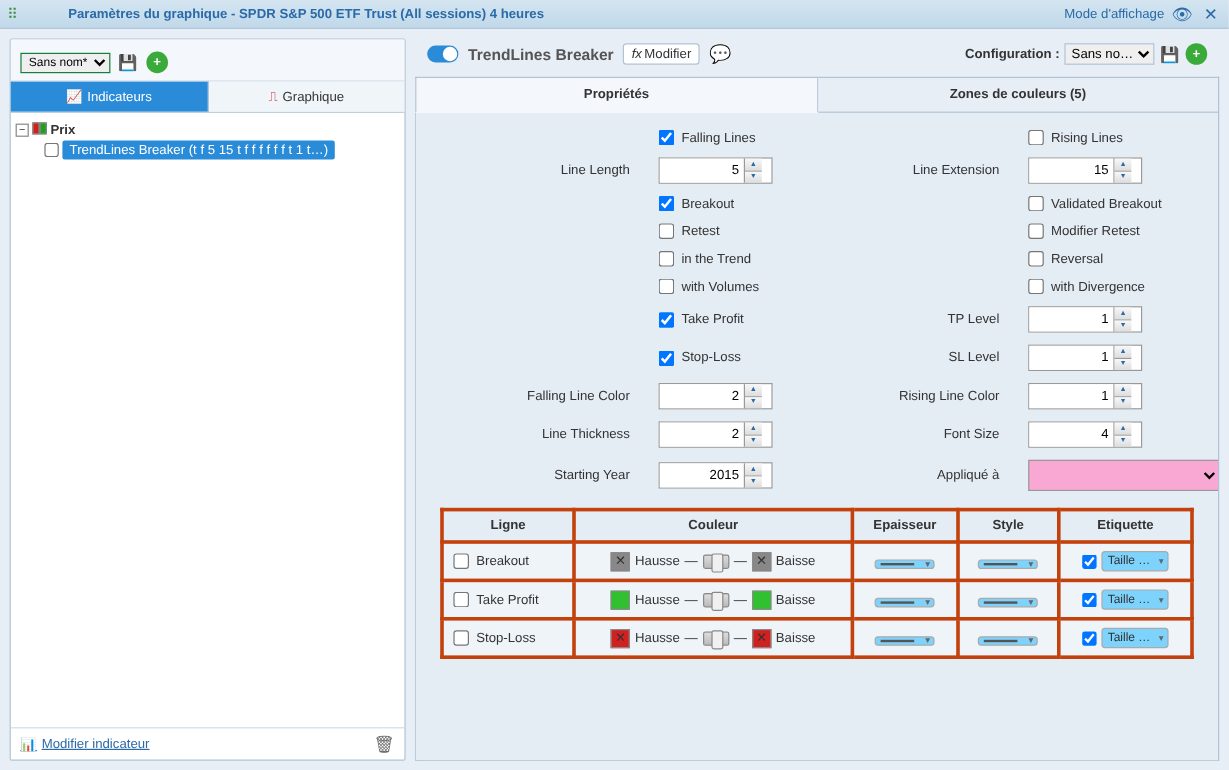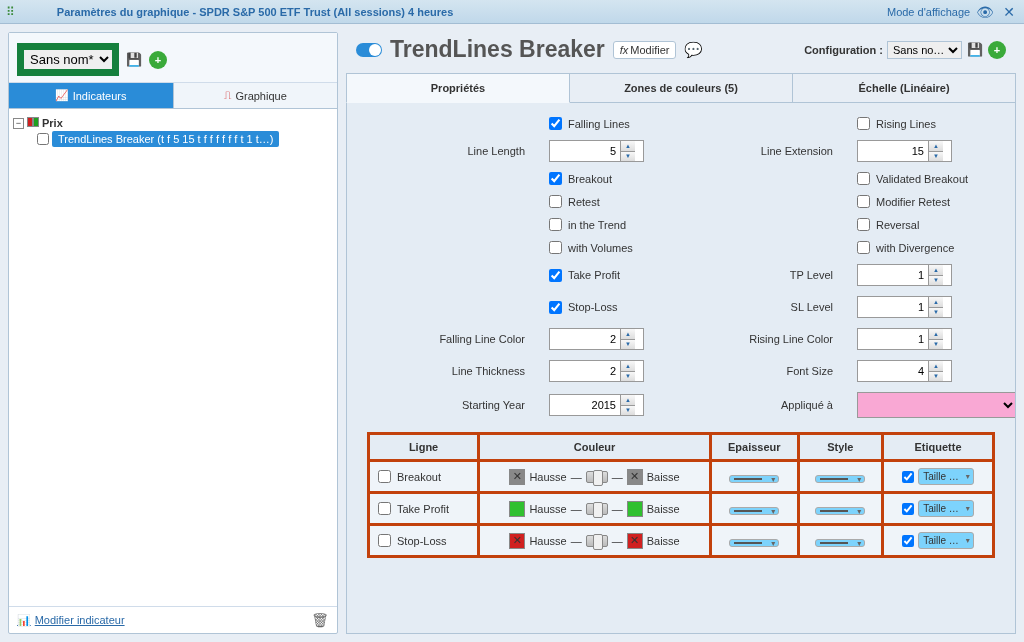--- a/index.html
+++ b/index.html
@@ -10,21 +10,21 @@
 .titlebar-text { color: #2a6aa8; font-weight: bold; flex: 1; padding-left: 38px; }
 .titlebar-right { display: flex; align-items: center; gap: 6px; color: #2a6aa8; padding-left: 36px; }
 .close-x { width: 18px; height: 18px; display: flex; align-items: center; justify-content: center; font-size: 14px; color: #2a6aa8; cursor: pointer; }
 
 .main-layout { display: flex; height: calc(100% - 24px); }
 
 .sidebar { width: 330px; background: #fff; border: 1px solid #b0c4d6; margin: 8px 4px 8px 8px; display: flex; flex-direction: column; border-radius: 2px; }
 .sidebar-header { background: #f4f8fc; border-bottom: 1px solid #d0dcea; padding: 6px 8px; }
 .sidebar-title { color: #2a6aa8; text-decoration: underline; font-weight: bold; display: flex; align-items: center; gap: 6px; }
 .sidebar-controls { display: flex; align-items: center; gap: 6px; margin-top: 4px; }
-.sidebar-controls select { font-size: 13px; padding: 1px 2px; border: 7px solid #15803d; }
+.sidebar-controls select { font-size: 10px; padding: 1px 2px; border: 1px solid #15803d; }
 .icon-btn { width: 18px; height: 18px; display: inline-flex; align-items: center; justify-content: center; cursor: pointer; font-size: 13px; }
 .add-btn { background: #3aaa3a; color: #fff; border-radius: 50%; font-weight: bold; font-size: 11px; }
 
 .tabs-row { display: flex; border-bottom: 1px solid #b0c4d6; }
 .side-tab { flex: 1; padding: 6px 0; text-align: center; background: #f0f5fa; border-right: 1px solid #b0c4d6; cursor: pointer; display: flex; align-items: center; justify-content: center; gap: 4px; }
 .side-tab:last-child { border-right: none; }
 .side-tab.active { background: #2a8cd8; color: #fff; }
 
 .tree { flex: 1; padding: 6px 4px; overflow: auto; }
 .tree-node { display: flex; align-items: center; gap: 3px; padding: 2px 0; }
@@ -37,21 +37,21 @@
 .tree-child-label { background: #2a8cd8; color: #fff; padding: 2px 6px; border-radius: 2px; font-size: 11px; }
 
 .sidebar-footer { border-top: 1px solid #d0dcea; padding: 5px 8px; display: flex; align-items: center; justify-content: space-between; }
 .footer-link { color: #2a6aa8; text-decoration: underline; display: flex; align-items: center; gap: 4px; cursor: pointer; }
 
 .content { flex: 1; margin: 8px 8px 8px 4px; display: flex; flex-direction: column; }
 
 .content-header { display: flex; align-items: center; gap: 8px; padding: 4px 10px 10px 10px; }
 .toggle-switch { width: 26px; height: 14px; background: #2a8cd8; border-radius: 8px; position: relative; cursor: pointer; }
 .toggle-switch::after { content: ''; position: absolute; width: 12px; height: 12px; background: #fff; border-radius: 50%; top: 1px; right: 1px; }
-.indicator-name { font-size: 23px; font-weight: bold; color: #555; }
+.indicator-name { font-size: 13px; font-weight: bold; color: #555; }
 .fx-btn { border: 1px solid #b0c4d6; background: #fff; padding: 2px 6px; border-radius: 3px; font-size: 11px; cursor: pointer; display: flex; align-items: center; gap: 2px; }
 .fx-btn em { font-size: 11px; }
 .chat-bubble { color: #3aa0e0; font-size: 15px; cursor: pointer; }
 .config-area { margin-left: auto; display: flex; align-items: center; gap: 4px; }
 .config-area select { font-size: 11px; border: 1px solid #b0c4d6; padding: 1px; width: 75px; }
 
 .content-tabs { display: flex; }
 .content-tab { flex: 1; text-align: center; padding: 8px 0; background: #e8eef5; border: 1px solid #b0c4d6; font-weight: bold; color: #333; cursor: pointer; }
 .content-tab.active { background: #f4f8fc; border-bottom: 1px solid #f4f8fc; }
 .content-tab + .content-tab { border-left: none; }
@@ -152,21 +152,20 @@
         <span style="font-weight:bold;">Configuration :</span>
         <select><option>Sans no…</option></select>
         <span class="icon-btn">💾</span>
         <span class="icon-btn add-btn">+</span>
       </div>
     </div>
 
     <div class="content-tabs">
       <div class="content-tab active">Propriétés</div>
       <div class="content-tab">Zones de couleurs (5)</div>
-      <div class="content-tab">Échelle (Linéaire)</div>
     </div>
 
     <div class="content-body">
       <div class="form-grid">
 
         <div></div>
         <div class="form-check">
             <input type="checkbox" checked="" style="">
             <span>Falling Lines</span>
           </div>

